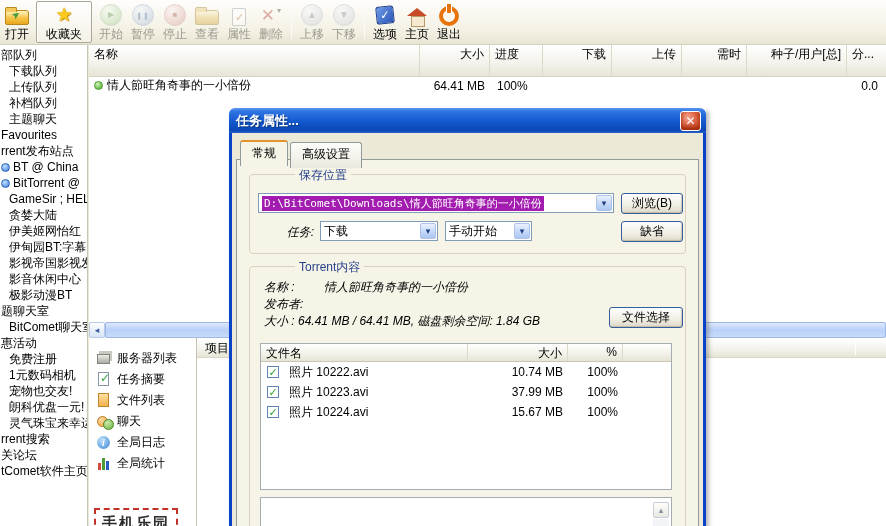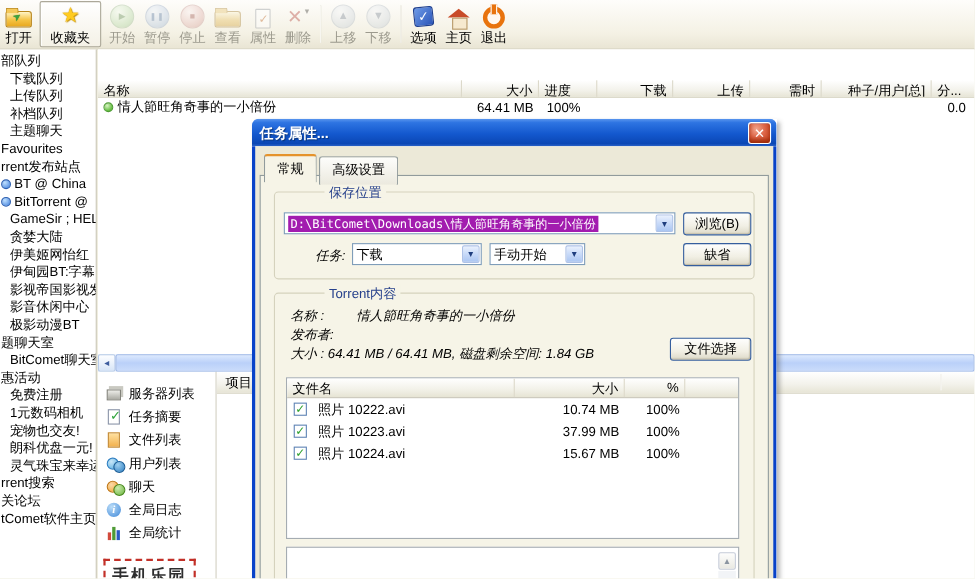--- a/index.html
+++ b/index.html
@@ -67,22 +67,22 @@
     border-right:1px solid #C9C5B5;overflow:hidden;padding-top:2px;}
   .side-item{height:16px;line-height:16px;white-space:nowrap;overflow:hidden;padding-left:1px;cursor:default;}
   .side-item.i1{padding-left:9px;}
   .side-item.dot::before{content:"";display:inline-block;width:7px;height:7px;border-radius:50%;
     background:radial-gradient(circle at 35% 30%,#BFE0FF,#3E7EDC);border:1px solid #2C5FB0;
     margin-right:3px;vertical-align:-1px;}
 
   
   .main{position:absolute;left:89px;top:45px;right:0;bottom:0;background:#fff;}
   .tasklist{position:absolute;left:0;top:0;right:0;height:277px;background:#fff;overflow:hidden;}
-  .cols{display:flex;height:16px;background:linear-gradient(#FFFFFF,#F3F2EB 60%,#E7E5D6);
-    border-bottom:1px solid #D9D6C6;margin-top:28px;}
+  .cols{display:flex;height:32px;background:linear-gradient(#FFFFFF,#F3F2EB 60%,#E7E5D6);
+    border-bottom:1px solid #D9D6C6;}
   .hc{border-right:1px solid #DCD9CA;padding:1px 5px;white-space:nowrap;overflow:hidden;flex:none;}
   .r{text-align:right;}
   .trow{display:flex;height:17px;align-items:center;}
   .tc{flex:none;padding:0 5px;white-space:nowrap;overflow:hidden;}
   .gdot{display:inline-block;width:9px;height:9px;border-radius:50%;
     background:radial-gradient(circle at 35% 30%,#D8F3C2,#6CC24A 65%,#4F9B36);
     border:1px solid #4F9B36;margin-right:4px;vertical-align:-1px;}
 
   .hscroll{position:absolute;left:0;top:277px;right:0;height:16px;background:#ECF2FB;
     display:flex;align-items:center;}
@@ -341,24 +341,20 @@
           </span>
         <span>任务摘要</span>
       </div>
       <div class="ditem">
         <span class="di">
             <span class="di-file"></span>
           </span>
         <span>文件列表</span>
       </div>
       <div class="ditem">
-        <span class="di di-users"></span>
-        <span>用户列表</span>
-      </div>
-      <div class="ditem">
         <span class="di di-chat"></span>
         <span>聊天</span>
       </div>
       <div class="ditem">
         <span class="di">
             <span class="di-info">i</span>
           </span>
         <span>全局日志</span>
       </div>
       <div class="ditem">

